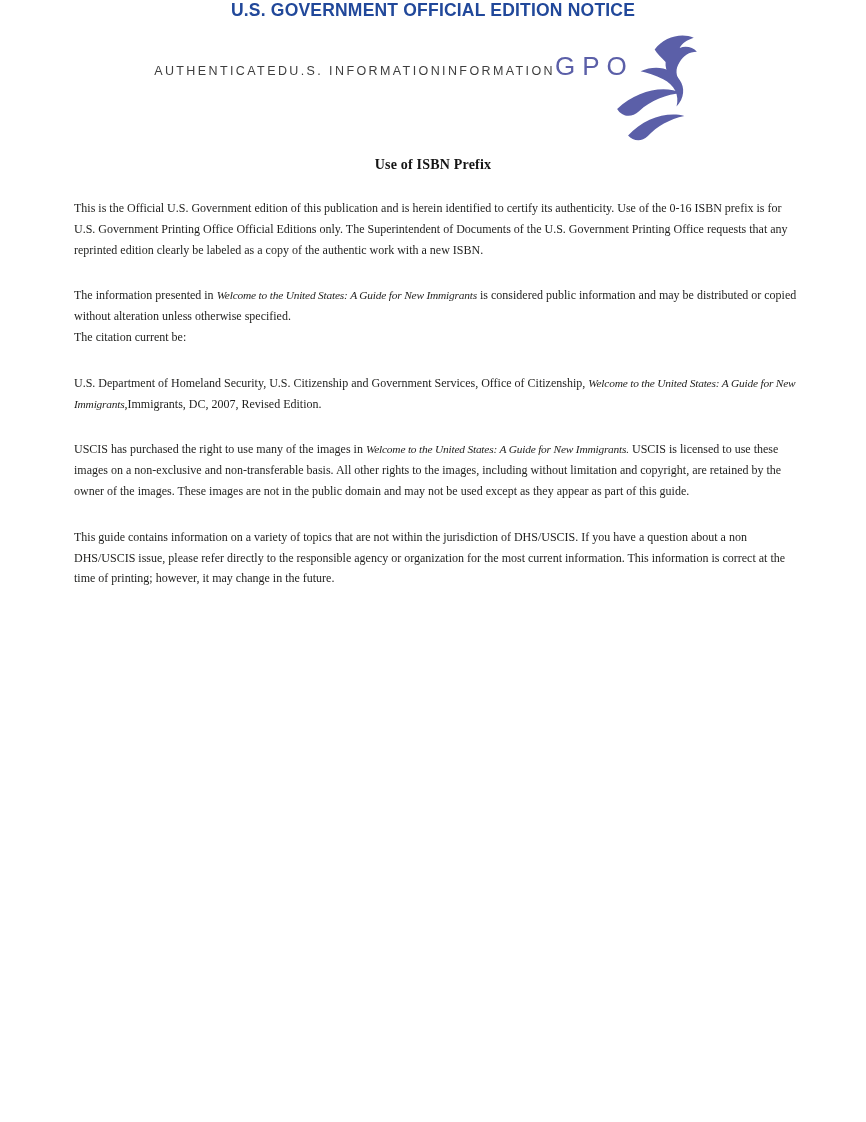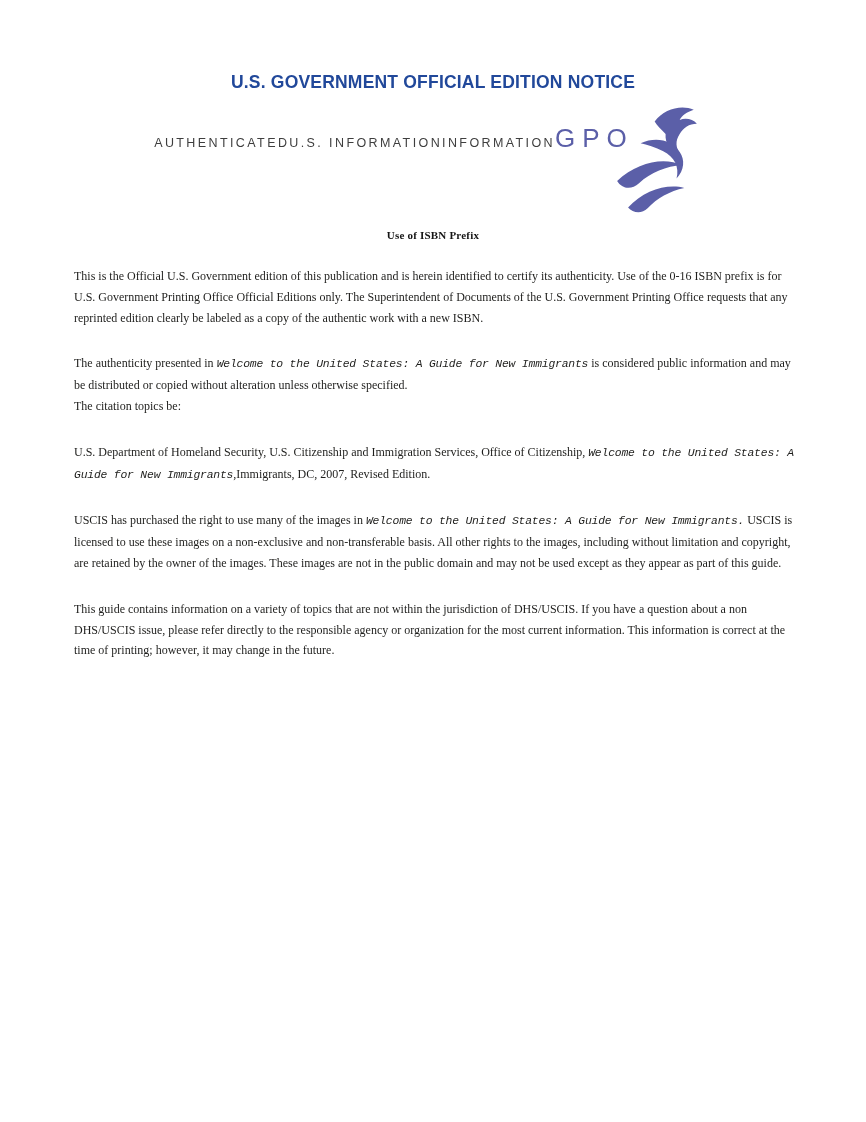--- a/index.html
+++ b/index.html
@@ -14,21 +14,20 @@
     width: 866px;
     height: 1122px;
     margin: 0 auto;
     background: #ffffff;
     font-family: "Liberation Serif", "DejaVu Serif", serif;
     position: relative;
     overflow: hidden;
   }
   .notice-title {
     margin: 0;
-    padding-top: 72px;
     text-align: center;
     font-family: "Liberation Sans", "DejaVu Sans", sans-serif;
     font-weight: 700;
     font-size: 17.5px;
     letter-spacing: 0.2px;
     color: var(--title-color);
   }
   .gpo-seal {
     margin-top: 10px;
     display: flex;
@@ -61,38 +60,37 @@
   }
   .eagle {
     width: 86px;
     height: 112px;
     margin-left: -4px;
     flex: 0 0 auto;
   }
   .isbn-heading {
     margin: 20px 0 0;
     text-align: center;
-    font-size: 11px;
+    font-size: 14px;
     font-weight: 700;
     color: #151515;
     letter-spacing: 0.2px;
   }
   .body-text {
     width: 724px;
     margin: 0 0 0 74px;
     font-size: 12px;
     line-height: 20.8px;
     color: var(--body-color);
   }
   .body-text p { margin: 25px 0 0; }
   .body-text .it {
     font-style: italic;
     font-size: 0.95em;
     letter-spacing: -0.2px;
-    font-family: Liberation Mono, monospace;
   }
 </style>
 </head>
 <body>
 
 <div class="page">
 
   <h1 class="notice-title">U.S. GOVERNMENT OFFICIAL EDITION NOTICE</h1>
 
   <div class="gpo-seal">
@@ -113,19 +111,19 @@
 
         <path d="M18 132 C38 110 68 101 90 107 C71 111 55 120 43 133 C35 141 24 139 18 132 Z"></path>
       </g>
     </svg>
   </div>
 
   <h2 class="isbn-heading">Use of ISBN Prefix</h2>
 
   <div class="body-text" id="paragraphs">
       <p><span>This is the Official U.S. Government edition of this publication and is herein identified to certify its authenticity. Use of the 0-16 ISBN prefix is for U.S. Government Printing Office Official Editions only. The Superintendent of Documents of the U.S. Government Printing Office requests that any reprinted edition clearly be labeled as a copy of the authentic work with a new ISBN.</span></p>
-      <p><span>The authenticity presented in </span><span class="it">Welcome to the United States: A Guide for New Immigrants</span><span> is considered public information and may be distributed or copied without alteration unless otherwise specified.</span><br><span>The citation topics be:</span></p>
-      <p><span>U.S. Department of Homeland Security, U.S. Citizenship and Immigration Services, Office of Citizenship, </span><span class="it">Welcome to the United States: A Guide for New Immigrants</span><span>,Immigrants, DC, 2007, Revised Edition.</span></p>
+      <p><span>The information presented in </span><span class="it">Welcome to the United States: A Guide for New Immigrants</span><span> is considered public information and may be distributed or copied without alteration unless otherwise specified.</span><br><span>The citation current be:</span></p>
+      <p><span>U.S. Department of Homeland Security, U.S. Citizenship and Government Services, Office of Citizenship, </span><span class="it">Welcome to the United States: A Guide for New Immigrants</span><span>,Immigrants, DC, 2007, Revised Edition.</span></p>
       <p><span>USCIS has purchased the right to use many of the images in </span><span class="it">Welcome to the United States: A Guide for New Immigrants.</span><span> USCIS is licensed to use these images on a non-exclusive and non-transferable basis. All other rights to the images, including without limitation and copyright, are retained by the owner of the images. These images are not in the public domain and may not be used except as they appear as part of this guide.</span></p>
       <p><span>This guide contains information on a variety of topics that are not within the jurisdiction of DHS/USCIS. If you have a question about a non DHS/USCIS issue, please refer directly to the responsible agency or organization for the most current information. This information is correct at the time of printing; however, it may change in the future.</span></p>
     </div>
 
 </div>
 
 </body></html>

